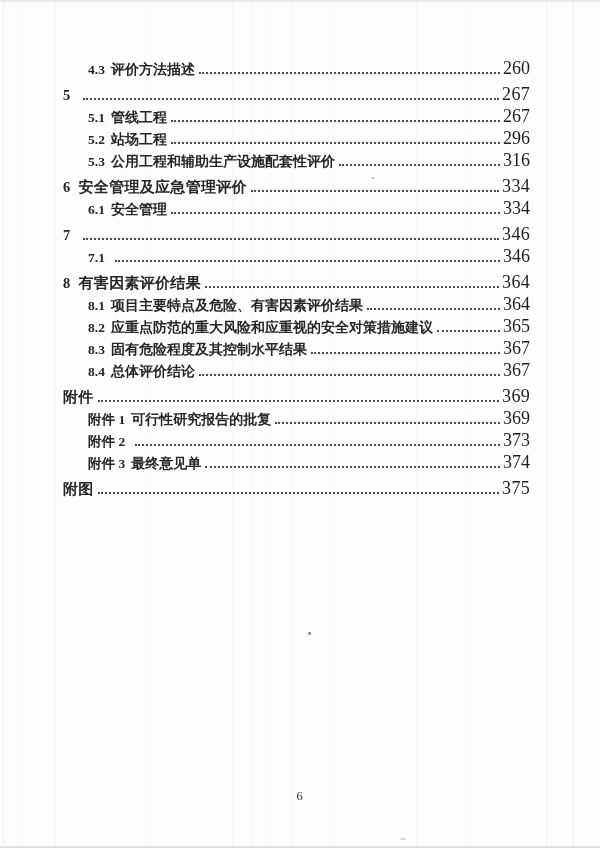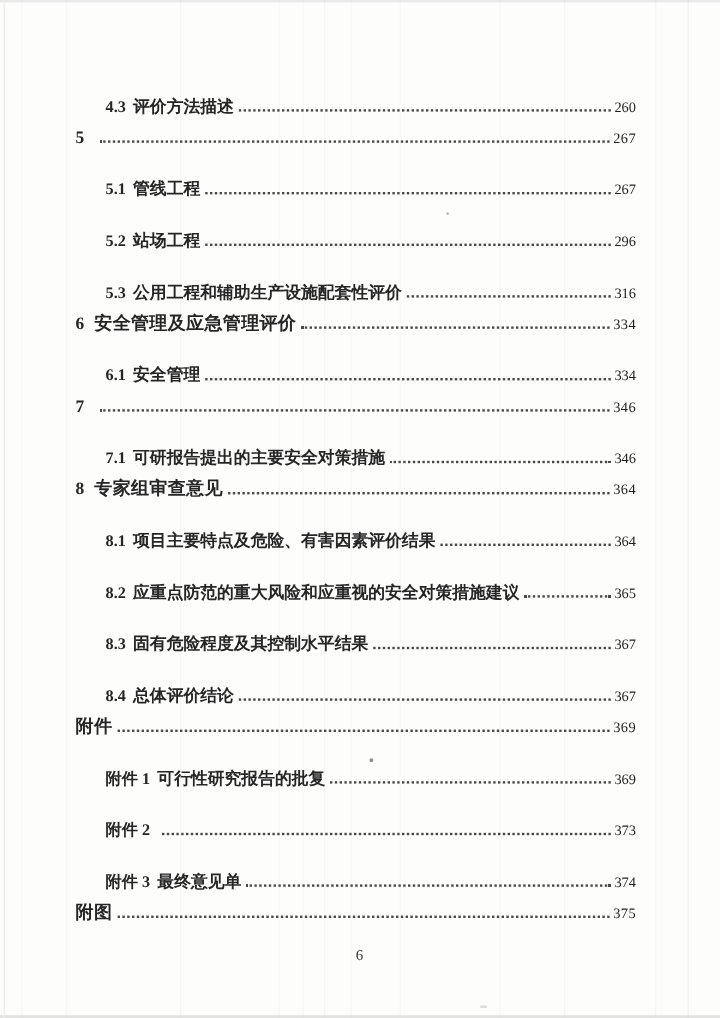--- a/index.html
+++ b/index.html
@@ -9,28 +9,28 @@
     background:#fdfdfc;color:#262626;
   }
   
   .edge-top{position:absolute;top:0;left:0;right:0;height:2px;background:#e9e9e9;}
   .edge-bottom{position:absolute;bottom:0;left:0;right:0;height:2px;background:#e2e2e2;}
   .edge-left{position:absolute;top:0;bottom:0;left:3px;width:1px;background:#ededed;}
   .stripe{position:absolute;top:0;bottom:0;width:1px;background:rgba(0,0,0,0.025);}
   .speck{position:absolute;background:#a9a9a9;border-radius:1px;}
   
   .toc{position:absolute;left:63px;right:70px;top:57px;}
-  .row{display:flex;align-items:baseline;height:22px;line-height:22px;white-space:nowrap;margin-top:21px;}
+  .row{display:flex;align-items:baseline;height:22px;line-height:22px;white-space:nowrap;}
   .row.top{margin-top:4px;font-weight:700;font-size:15px;letter-spacing:0.3px;}
   .row.sub{padding-left:25px;font-weight:700;font-size:14px;}
   .num{margin-right:6px;font-size:13.5px;}
   .top .num{font-size:14.5px;margin-right:8px;}
   .num:empty{display:none;}
   .dots{flex:1;min-width:8px;border-bottom:2px dotted #4a4a4a;margin:0 3px 1px 4px;}
-  .pg{font-weight:400;font-size:12px;color:#1f1f1f;}
+  .pg{font-weight:400;font-size:18px;color:#1f1f1f;}
   
   .folio{position:absolute;left:0;right:0;top:789px;text-align:center;
          font-size:12.5px;color:#333;letter-spacing:1px;}
 </style>
 </head>
 <body>
 
 <div class="page">
 
   <div class="edge-top"></div>
@@ -104,29 +104,28 @@
 
 
     <div class="row top">
       <span class="num">7</span>
       <span class="dots"></span>
       <span class="pg">346</span>
     </div>
 
     <div class="row sub">
       <span class="num">7.1</span>
-      <span class="ttl">可研报告提出的主要安全对策措施</span>
       <span class="dots"></span>
       <span class="pg">346</span>
     </div>
 
 
     <div class="row top">
       <span class="num">8</span>
-      <span class="ttl">专家组审查意见</span>
+      <span class="ttl">有害因素评价结果</span>
       <span class="dots"></span>
       <span class="pg">364</span>
     </div>
 
     <div class="row sub">
       <span class="num">8.1</span>
       <span class="ttl">项目主要特点及危险、有害因素评价结果</span>
       <span class="dots"></span>
       <span class="pg">364</span>
     </div>

